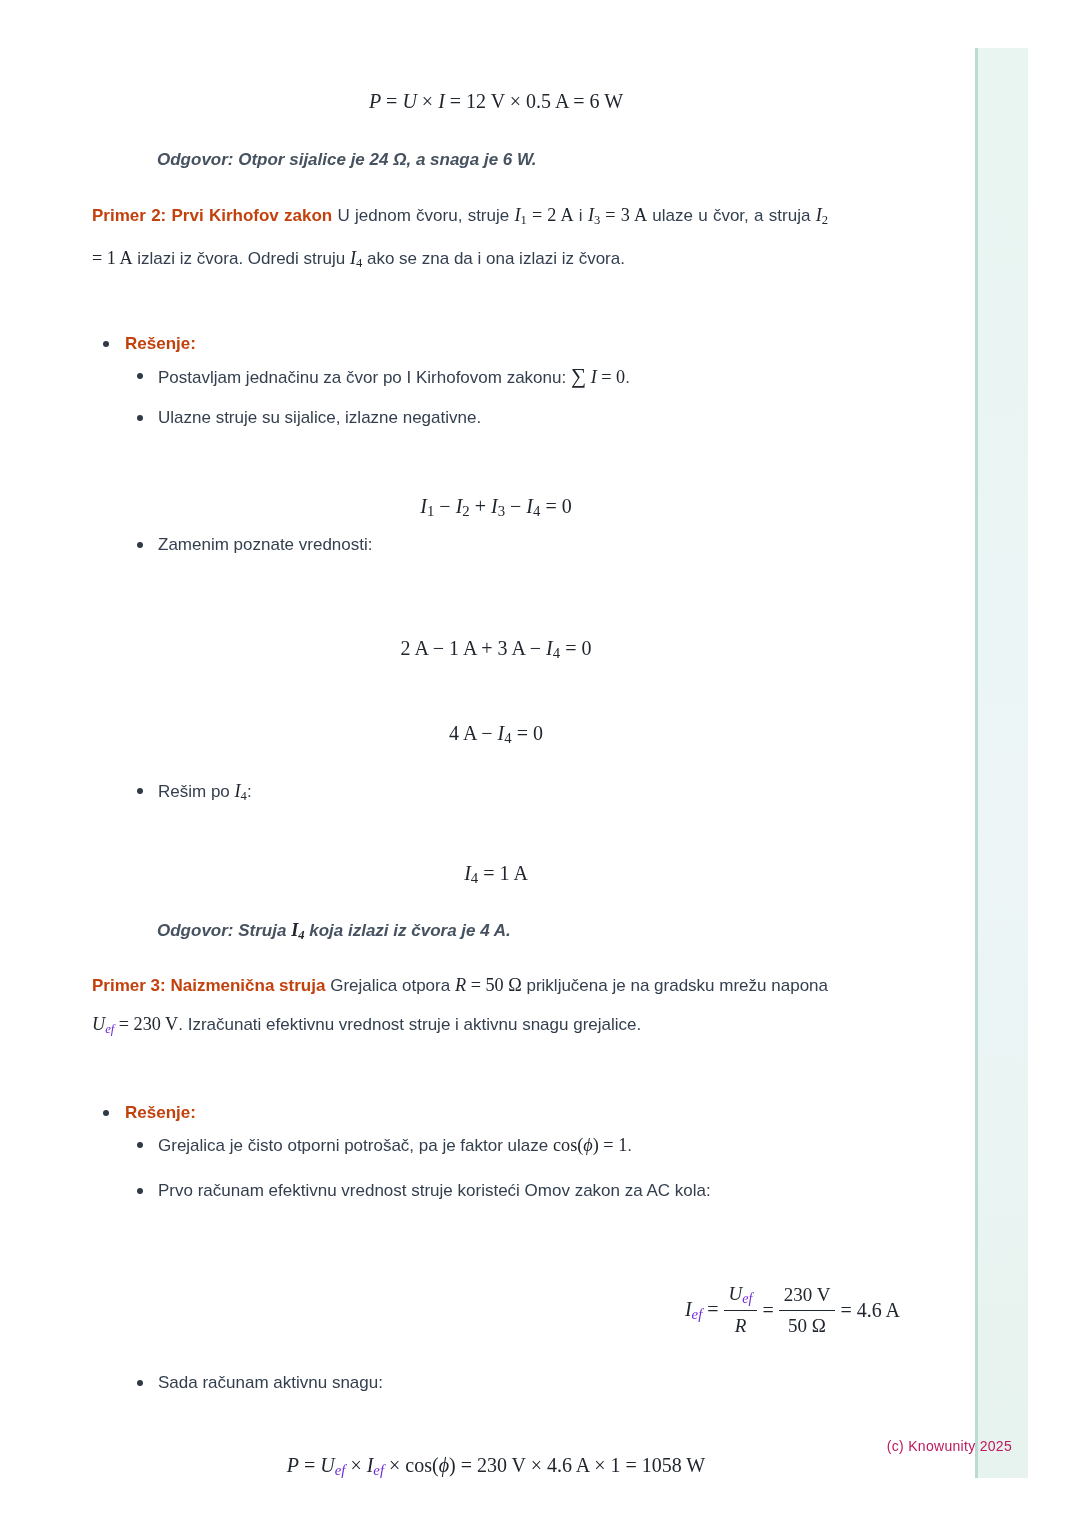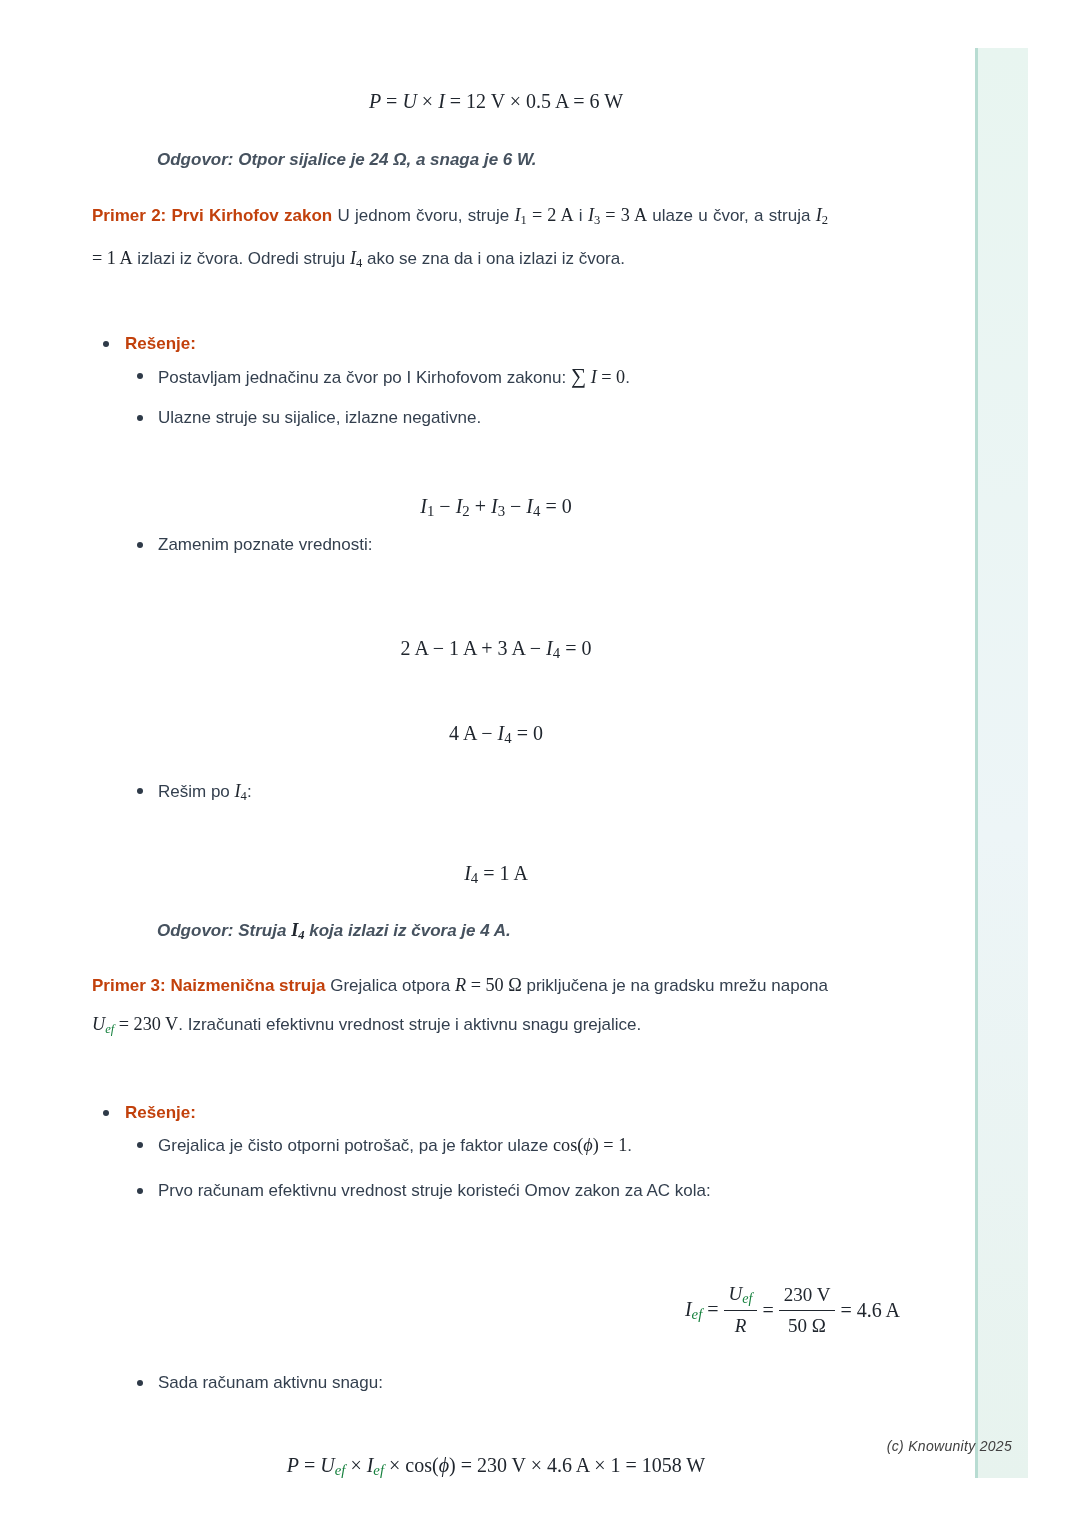--- a/index.html
+++ b/index.html
@@ -46,21 +46,21 @@
   }
   .l1 .dot { left: 11px; }
   .l1 .txt { display: block; padding-left: 33px; }
   .l2 .dot { left: 45px; }
   .l2 .txt { display: block; padding-left: 66px; }
   
   .r-b  { font-weight: 700; color: #c2410c; }
   .r-m  { font-family: "Liberation Serif", serif; font-size: 1.07em; color: #20262e; }
   .r-mi { font-family: "Liberation Serif", serif; font-style: italic; font-size: 1.07em; color: #20262e; }
   .r-ms { font-family: "Liberation Serif", serif; font-size: 0.74em; vertical-align: -0.22em; color: #20262e; }
-  .r-mis{ font-family: "Liberation Serif", serif; font-style: italic; font-size: 0.74em; vertical-align: -0.22em; color: #15803d; }
+  .r-mis{ font-family: "Liberation Serif", serif; font-style: italic; font-size: 0.74em; vertical-align: -0.22em; color: #6d28d9; }
   .r-sum{ font-family: "Liberation Serif", serif; font-size: 1.25em; color: #20262e; }
   
   .frac-row {
     display: flex;
     justify-content: flex-end;
     align-items: center;
     line-height: 1.25;
     height: 72px;
   }
   .frac {
@@ -76,23 +76,22 @@
     left: 975px; top: 48px;
     width: 53px; height: 1430px;
     border-left: 3px solid #b8dcd2;
     background: linear-gradient(180deg, #e8f5f0 0%, #edf5f7 55%, #e7f3ee 100%);
   }
   .watermark {
     position: absolute;
     top: 1438px; right: 68px;
     font-size: 14px;
     letter-spacing: 0.3px;
-    color: #404040;
+    color: #be185d;
     z-index: 2;
-    font-style: italic;
   }
 </style>
 </head>
 <body>
 
 <div class="stripe"></div>
 
 <div class="block formula" style="top:66px"><span class="r-mi">P</span><span class="r-m"> = </span><span class="r-mi">U</span><span class="r-m"> × </span><span class="r-mi">I</span><span class="r-m"> = 12 V × 0.5 A = 6 W</span></div>
 
 <div class="block answer" style="top:141px"><span>Odgovor: Otpor sijalice je 24 Ω, a snaga je 6 W.</span></div>

